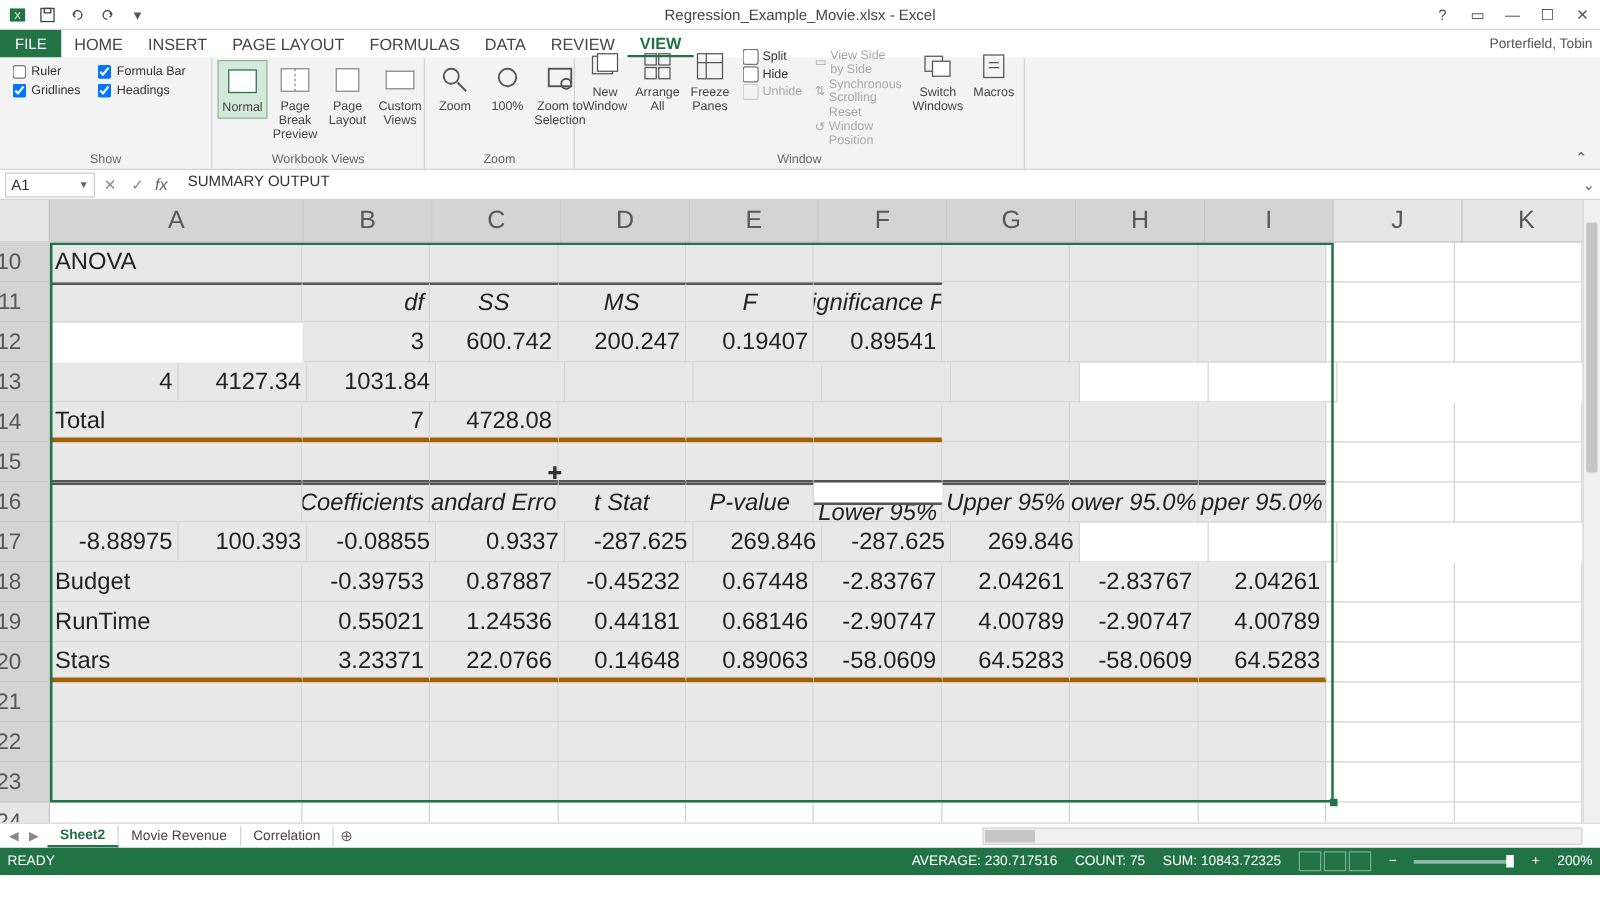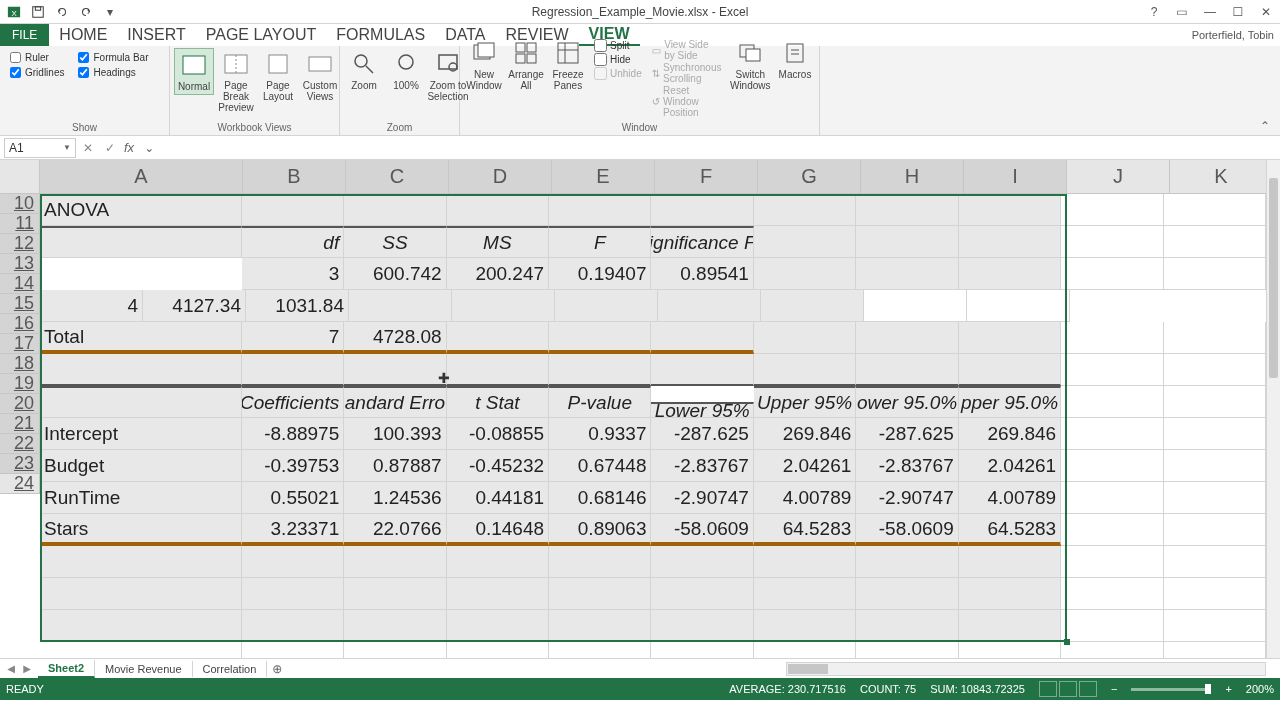--- a/index.html
+++ b/index.html
@@ -10,21 +10,21 @@
 .qat { display: flex; align-items: center; padding-left: 4px; gap: 4px; }
 .qat-btn { width: 20px; height: 20px; display: flex; align-items: center; justify-content: center; color: #555; }
 .qat-btn svg { width: 14px; height: 14px; }
 .title-center { position: absolute; left: 50%; transform: translateX(-50%); color: #444; font-size: 12px; }
 .win-controls { position: absolute; right: 0; display: flex; }
 .win-btn { width: 28px; height: 20px; display: flex; align-items: center; justify-content: center; color: #555; }
 
 
 .ribbon-tabs { height: 22px; background: #fff; display: flex; align-items: center; position: relative; }
 .tab-file { background: #217346; color: #fff; padding: 0 12px; height: 22px; display: flex; align-items: center; font-size: 12px; }
-.tab { padding: 0 10px; height: 22px; display: flex; align-items: center; font-size: 16px; color: #444; text-transform: uppercase; }
+.tab { padding: 0 10px; height: 22px; display: flex; align-items: center; font-size: 13px; color: #444; text-transform: uppercase; }
 .tab.active { color: #217346; border-bottom: 2px solid #217346; font-weight: 600; }
 .user-area { position: absolute; right: 6px; font-size: 11px; color: #555; }
 
 
 .ribbon { height: 90px; background: #f3f3f3; border-bottom: 1px solid #d4d4d4; display: flex; position: relative; }
 .rgroup { border-right: 1px solid #d4d4d4; display: flex; flex-direction: column; justify-content: flex-end; padding: 2px 4px 0 4px; }
 .rgroup-body { flex: 1; display: flex; align-items: flex-start; gap: 2px; }
 .rgroup-label { font-size: 10px; color: #666; text-align: center; padding: 2px 0; }
 .rbtn { display: flex; flex-direction: column; align-items: center; padding: 2px 3px; min-width: 40px; font-size: 10px; color: #444; text-align: center; line-height: 1.1; }
 .rbtn.sel { background: #d4e9d9; border: 1px solid #8fb996; }
@@ -46,21 +46,21 @@
 .fx-input { flex: 1; height: 20px; border: none; padding: 0 6px; font-size: 12px; color: #333; }
 .fx-expand { width: 14px; color: #666; padding-right: 4px; }
 
 
 .grid-wrap { position: relative; height: 498px; display: flex; }
 .corner { width: 40px; height: 34px; background: #e6e6e6; border-right: 1px solid #c6c6c6; border-bottom: 1px solid #c6c6c6; }
 .colheads { position: absolute; left: 40px; top: 0; height: 34px; display: flex; background: #e6e6e6; }
 .ch { border-right: 1px solid #c6c6c6; border-bottom: 1px solid #c6c6c6; display: flex; align-items: center; justify-content: center; font-size: 20px; color: #585858; height: 34px; }
 .ch.sel { background: #d4d4d4; }
 .rowheads { position: absolute; left: 0; top: 34px; width: 40px; background: #e6e6e6; }
-.rh { height: 20px; border-right: 1px solid #c6c6c6; border-bottom: 1px solid #c6c6c6; display: flex; align-items: center; justify-content: flex-end; padding-right: 5px; font-size: 18px; color: #585858; text-decoration: underline; }
+.rh { height: 32px; border-right: 1px solid #c6c6c6; border-bottom: 1px solid #c6c6c6; display: flex; align-items: center; justify-content: flex-end; padding-right: 22px; font-size: 18px; color: #585858; }
 .rh.sel { background: #d4d4d4; }
 .cells-outer { position: absolute; left: 40px; top: 34px; right: 14px; bottom: 0; overflow: hidden; }
 .cells { position: relative; }
 .row { display: flex; height: 32px; }
 .cell { border-right: 1px solid #d4d4d4; border-bottom: 1px solid #d4d4d4; padding: 0 4px; display: flex; align-items: center; font-size: 19px; color: #222; line-height: 1; overflow: hidden; white-space: nowrap; }
 .cell.sel { background: #e8e8e8; }
 .cell.left { justify-content: flex-start; }
 .cell.right { justify-content: flex-end; }
 .cell.center { justify-content: center; }
 .cell.ital { font-style: italic; }
@@ -327,20 +327,21 @@
 <div class="formulabar">
   <div class="namebox">
       <span>A1</span>
       <span class="namebox-dd">▼</span>
     </div>
   <div class="fx-btns">
     <div class="fx-btn">✕</div>
     <div class="fx-btn">✓</div>
     <div class="fx-label">fx</div>
   </div>
+  <div class="fx-input">SUMMARY OUTPUT</div>
   <div class="fx-expand">⌄</div>
 </div>
 
 <div class="grid-wrap">
   <div class="corner"></div>
   <div class="colheads" id="colheads">
       <div class="ch sel" style="width: 203px;">A</div>
       <div class="ch sel" style="width: 103px;">B</div>
       <div class="ch sel" style="width: 103px;">C</div>
       <div class="ch sel" style="width: 103px;">D</div>
@@ -455,21 +456,20 @@
           <div class="cell sel center ital thick-top" style="width: 103px;">t Stat</div>
           <div class="cell sel center ital thick-top" style="width: 103px;">P-value</div>
           <div class="cell sel center ital thick-top" style="width: 103px; margin-top: 16px;">Lower 95%</div>
           <div class="cell sel center ital thick-top" style="width: 103px;">Upper 95%</div>
           <div class="cell sel center ital thick-top" style="width: 103px;">ower 95.0%</div>
           <div class="cell sel center ital thick-top" style="width: 103px;">pper 95.0%</div>
           <div class="cell center ital" style="width: 103px;"></div>
           <div class="cell center ital" style="width: 103px;"></div>
         </div>
         <div class="row">
-          <div class="cell sel left" style="width: 203px;">Intercept</div>
           <div class="cell sel right" style="width: 103px;">-8.88975</div>
           <div class="cell sel right" style="width: 103px;">100.393</div>
           <div class="cell sel right" style="width: 103px;">-0.08855</div>
           <div class="cell sel right" style="width: 103px;">0.9337</div>
           <div class="cell sel right" style="width: 103px;">-287.625</div>
           <div class="cell sel right" style="width: 103px;">269.846</div>
           <div class="cell sel right" style="width: 103px;">-287.625</div>
           <div class="cell sel right" style="width: 103px;">269.846</div>
           <div class="cell right" style="width: 103px;"></div>
           <div class="cell right" style="width: 103px;"></div>

